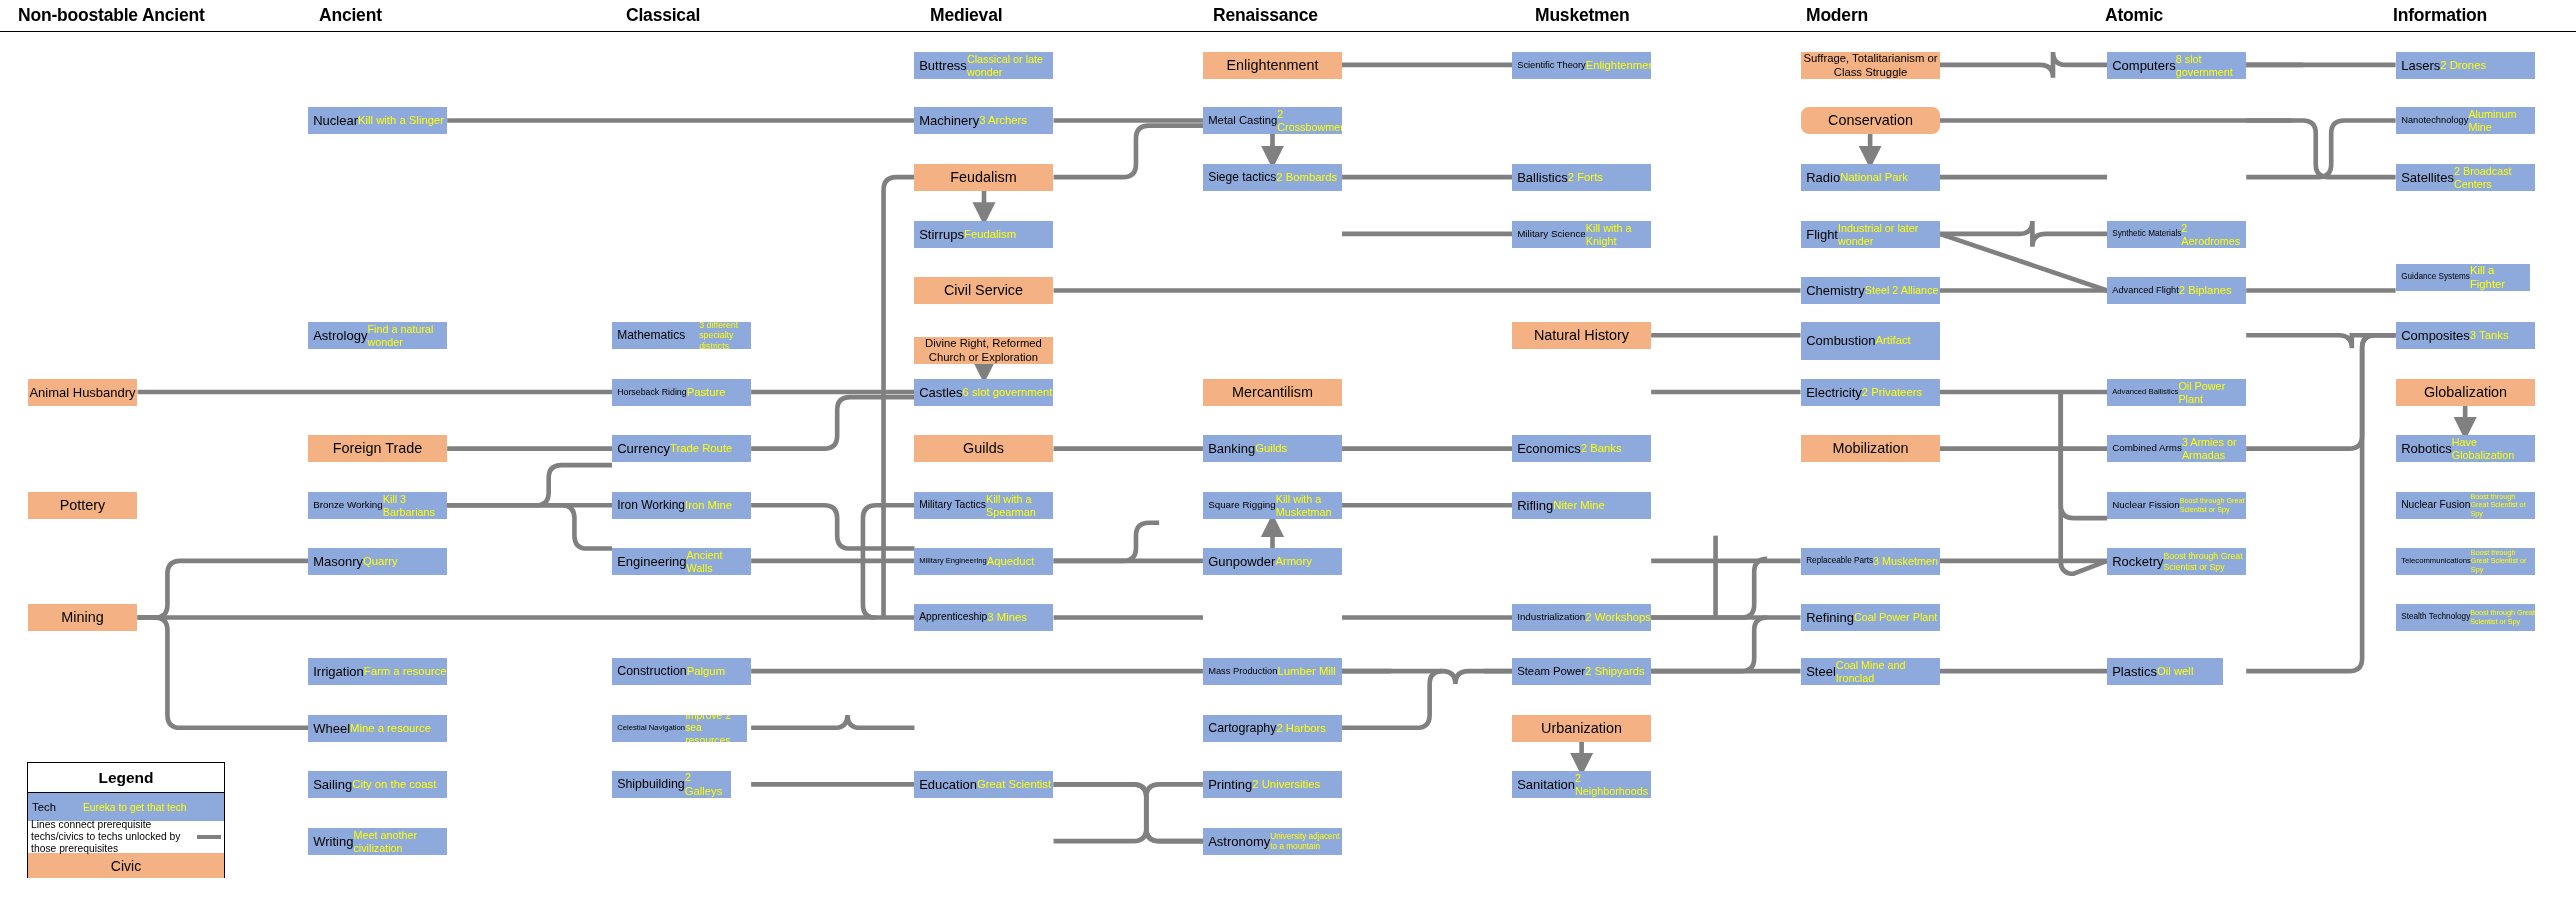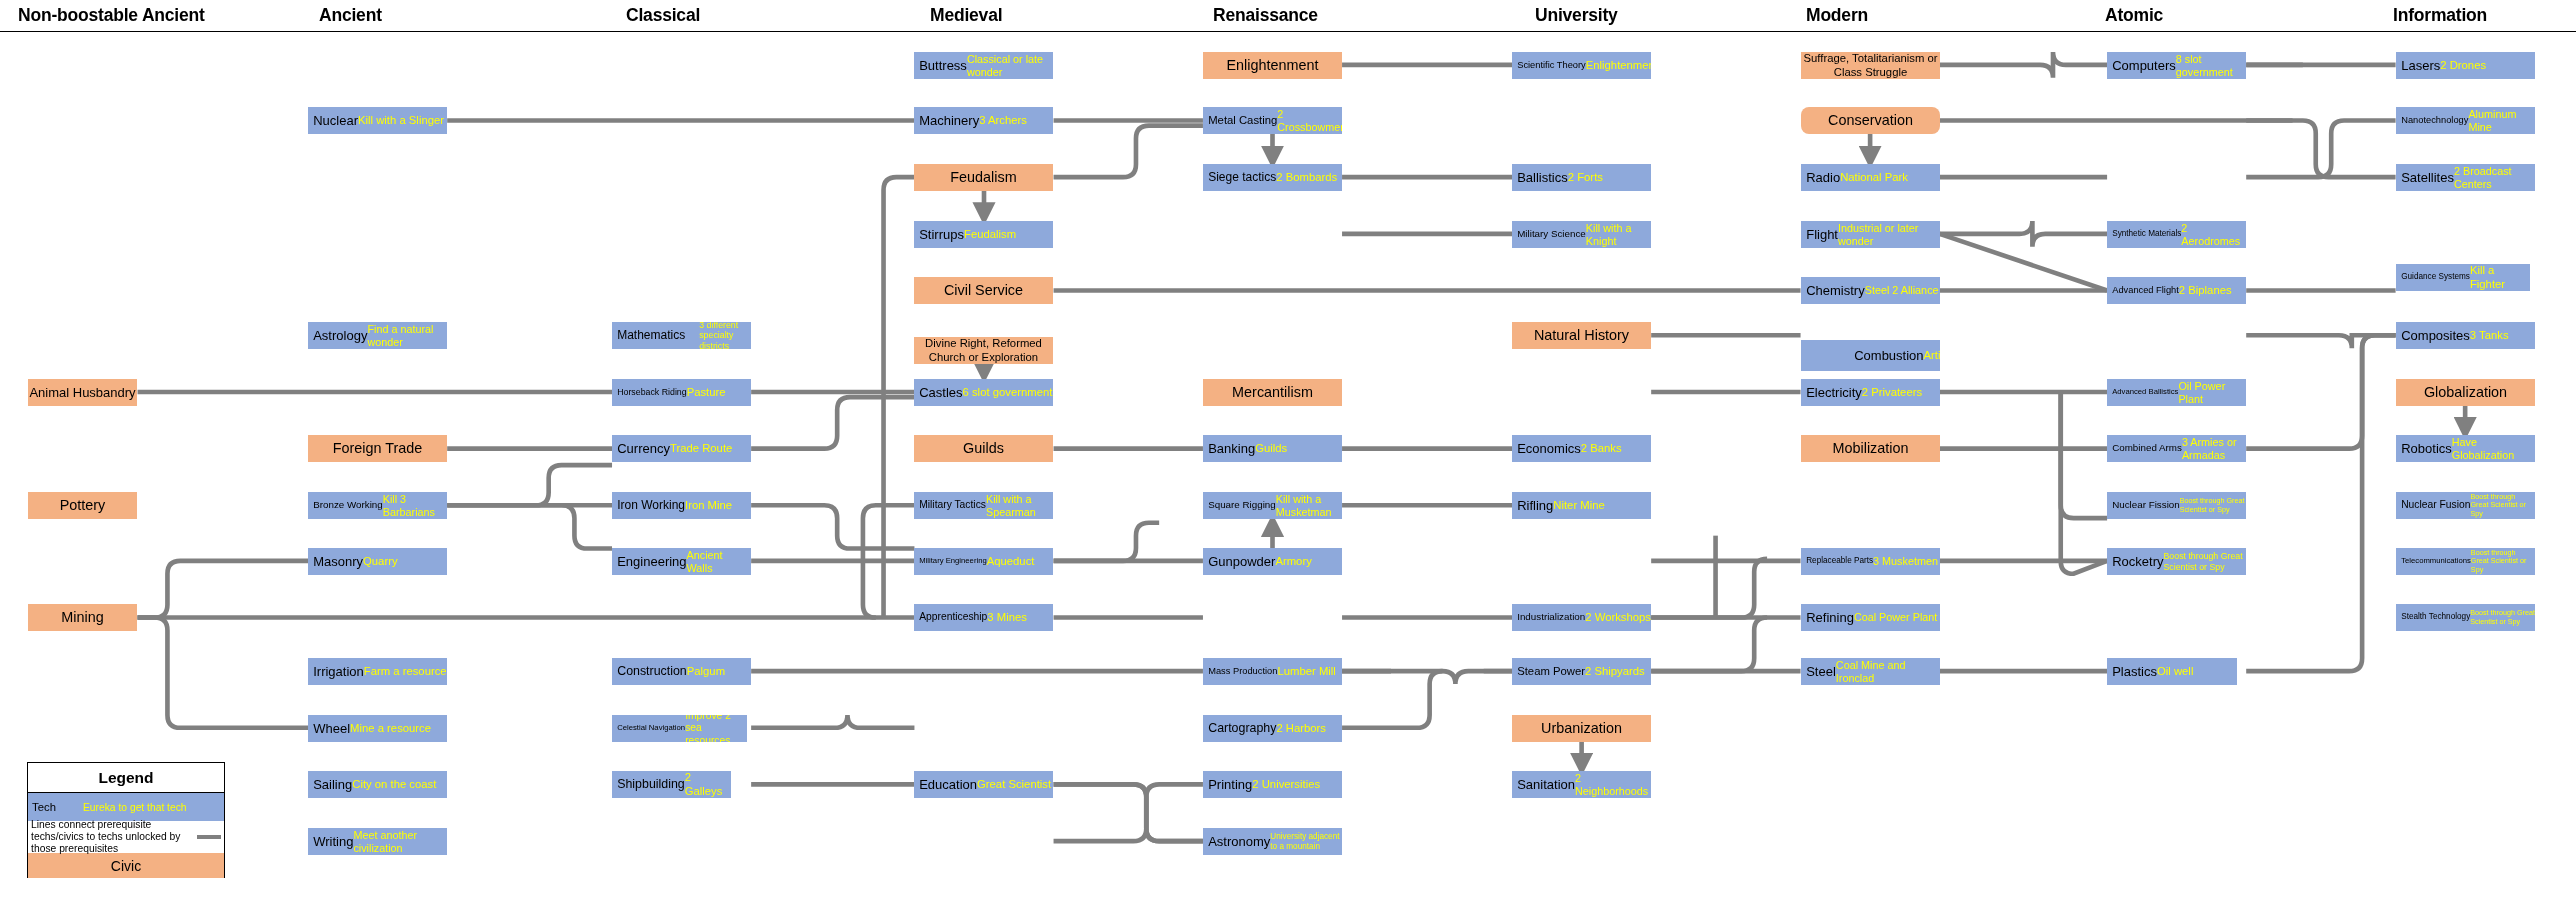--- a/index.html
+++ b/index.html
@@ -79,21 +79,21 @@
 <body>
 
 <div id="stage">
 
   <div class="era-band" id="eraBand">
       <div class="era-label" style="left: 18px;">Non-boostable Ancient</div>
       <div class="era-label" style="left: 319px;">Ancient</div>
       <div class="era-label" style="left: 626px;">Classical</div>
       <div class="era-label" style="left: 930px;">Medieval</div>
       <div class="era-label" style="left: 1213px;">Renaissance</div>
-      <div class="era-label" style="left: 1535px;">University</div>
+      <div class="era-label" style="left: 1535px;">Musketmen</div>
       <div class="era-label" style="left: 1806px;">Modern</div>
       <div class="era-label" style="left: 2105px;">Atomic</div>
       <div class="era-label" style="left: 2393px;">Information</div>
     </div>
 
   <svg id="wires" viewBox="0 0 5796 1761" preserveAspectRatio="none">
     <defs>
       <marker id="arrowhead" markerWidth="5" markerHeight="5" refX="2.6" refY="2.5" orient="auto" markerUnits="strokeWidth">
         <path d="M0,0 L5,2.5 L0,5 z" fill="#808080"></path>
       </marker>
@@ -404,21 +404,21 @@
       <span class="eu">National Park</span>
     </div>
     <div class="node tech" style="left: 1801px; top: 221px; width: 139px; height: 27px;">
       <span class="nm">Flight</span>
       <span class="eu" style="font-size: 10.8px;">Industrial or later wonder</span>
     </div>
     <div class="node tech" style="left: 1801px; top: 277px; width: 139px; height: 27px;">
       <span class="nm">Chemistry</span>
       <span class="eu" style="font-size: 10.8px;">Steel 2 Alliance</span>
     </div>
-    <div class="node tech" style="left: 1801px; top: 340px; width: 139px; height: 31px; padding-left: 48px;">
+    <div class="node tech" style="left: 1801px; top: 322px; width: 139px; height: 38px;">
       <span class="nm">Combustion</span>
       <span class="eu">Artifact</span>
     </div>
     <div class="node tech" style="left: 1801px; top: 379px; width: 139px; height: 27px;">
       <span class="nm">Electricity</span>
       <span class="eu">2 Privateers</span>
     </div>
     <div class="node civic" style="left: 1801px; top: 435px; width: 139px; height: 27px;">
       <span class="nm" style="font-size: 14.4px;">Mobilization</span>
     </div>
@@ -455,21 +455,21 @@
       <span class="eu" style="font-size: 10.8px;">3 Armies or Armadas</span>
     </div>
     <div class="node tech" style="left: 2107px; top: 492px; width: 139px; height: 27px;">
       <span class="nm" style="font-size: 9.8px;">Nuclear Fission</span>
       <span class="eu" style="font-size: 7.2px;">Boost through Great Scientist or Spy</span>
     </div>
     <div class="node tech" style="left: 2107px; top: 548px; width: 139px; height: 27px;">
       <span class="nm">Rocketry</span>
       <span class="eu" style="font-size: 8.8px;">Boost through Great Scientist or Spy</span>
     </div>
-    <div class="node tech" style="left: 2107px; top: 658px; width: 130px; height: 27px;">
+    <div class="node tech" style="left: 2107px; top: 658px; width: 116px; height: 27px;">
       <span class="nm">Plastics</span>
       <span class="eu">Oil well</span>
     </div>
     <div class="node tech" style="left: 2396px; top: 52px; width: 139px; height: 27px;">
       <span class="nm">Lasers</span>
       <span class="eu">2 Drones</span>
     </div>
     <div class="node tech" style="left: 2396px; top: 107px; width: 139px; height: 27px;">
       <span class="nm" style="font-size: 9.3px;">Nanotechnology</span>
       <span class="eu" style="font-size: 10.8px;">Aluminum Mine</span>

